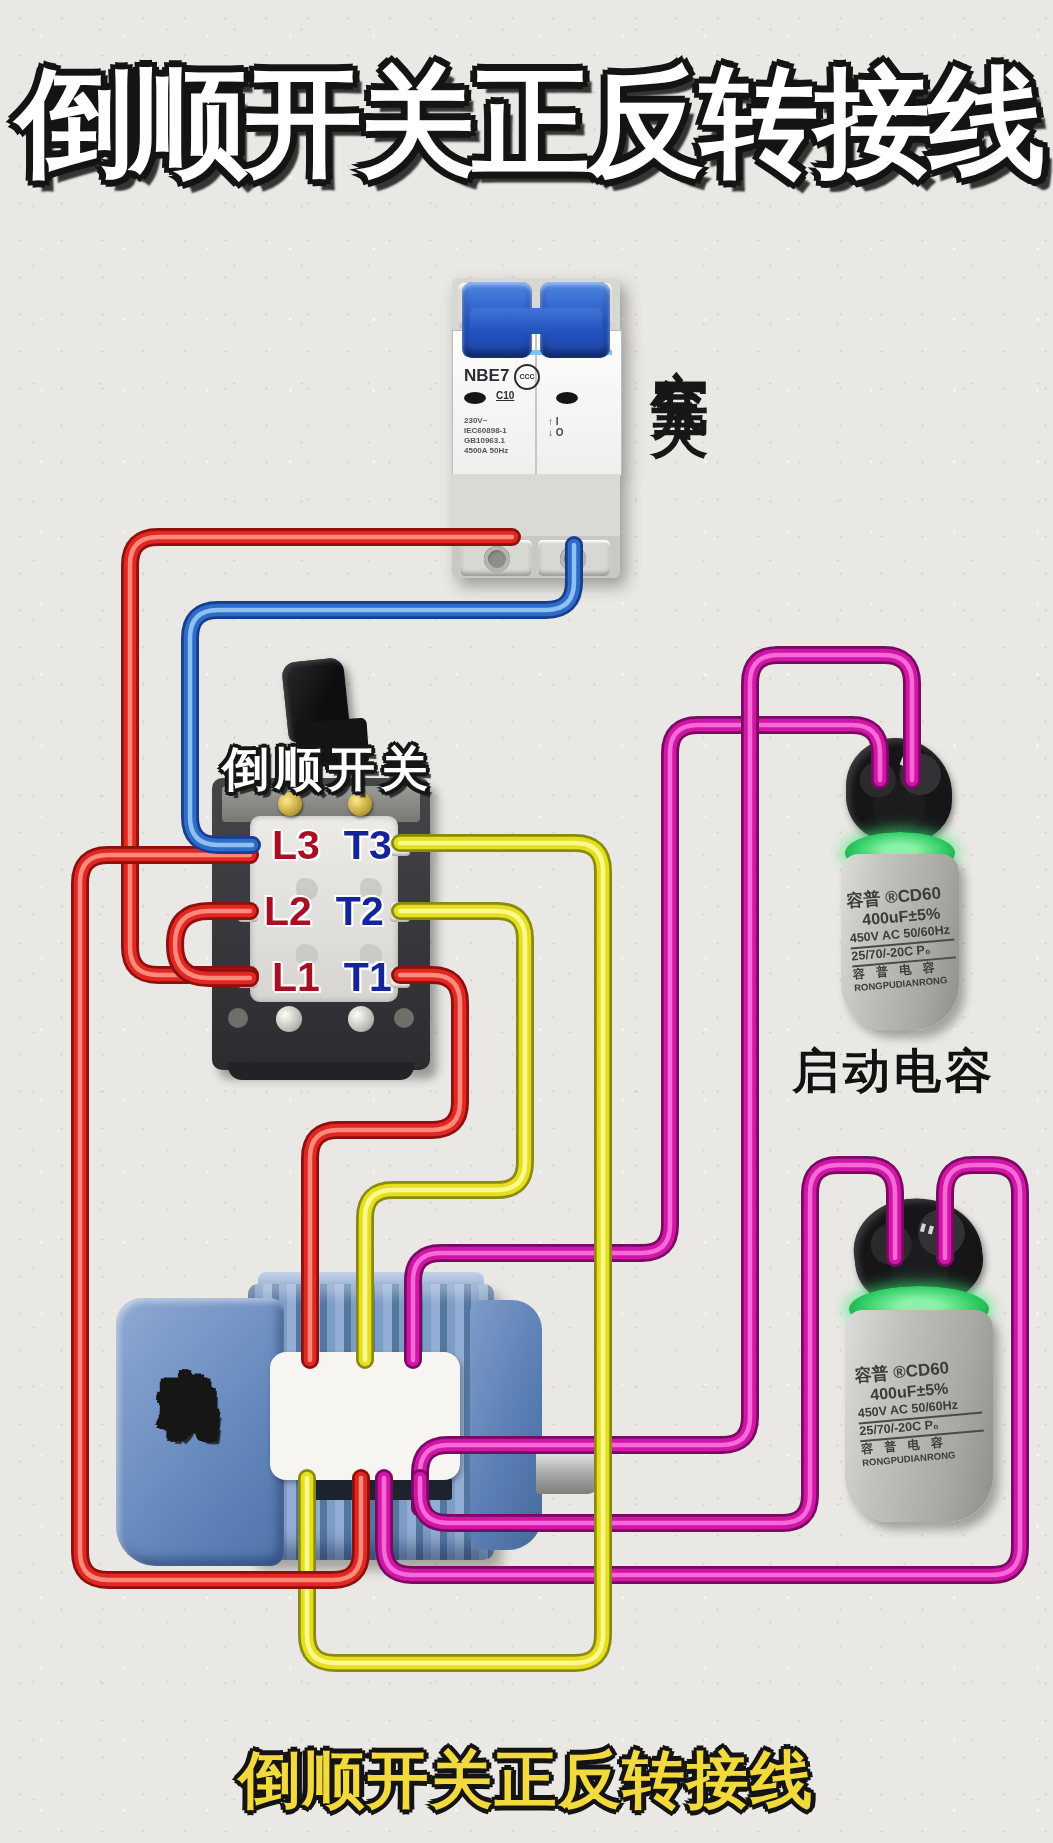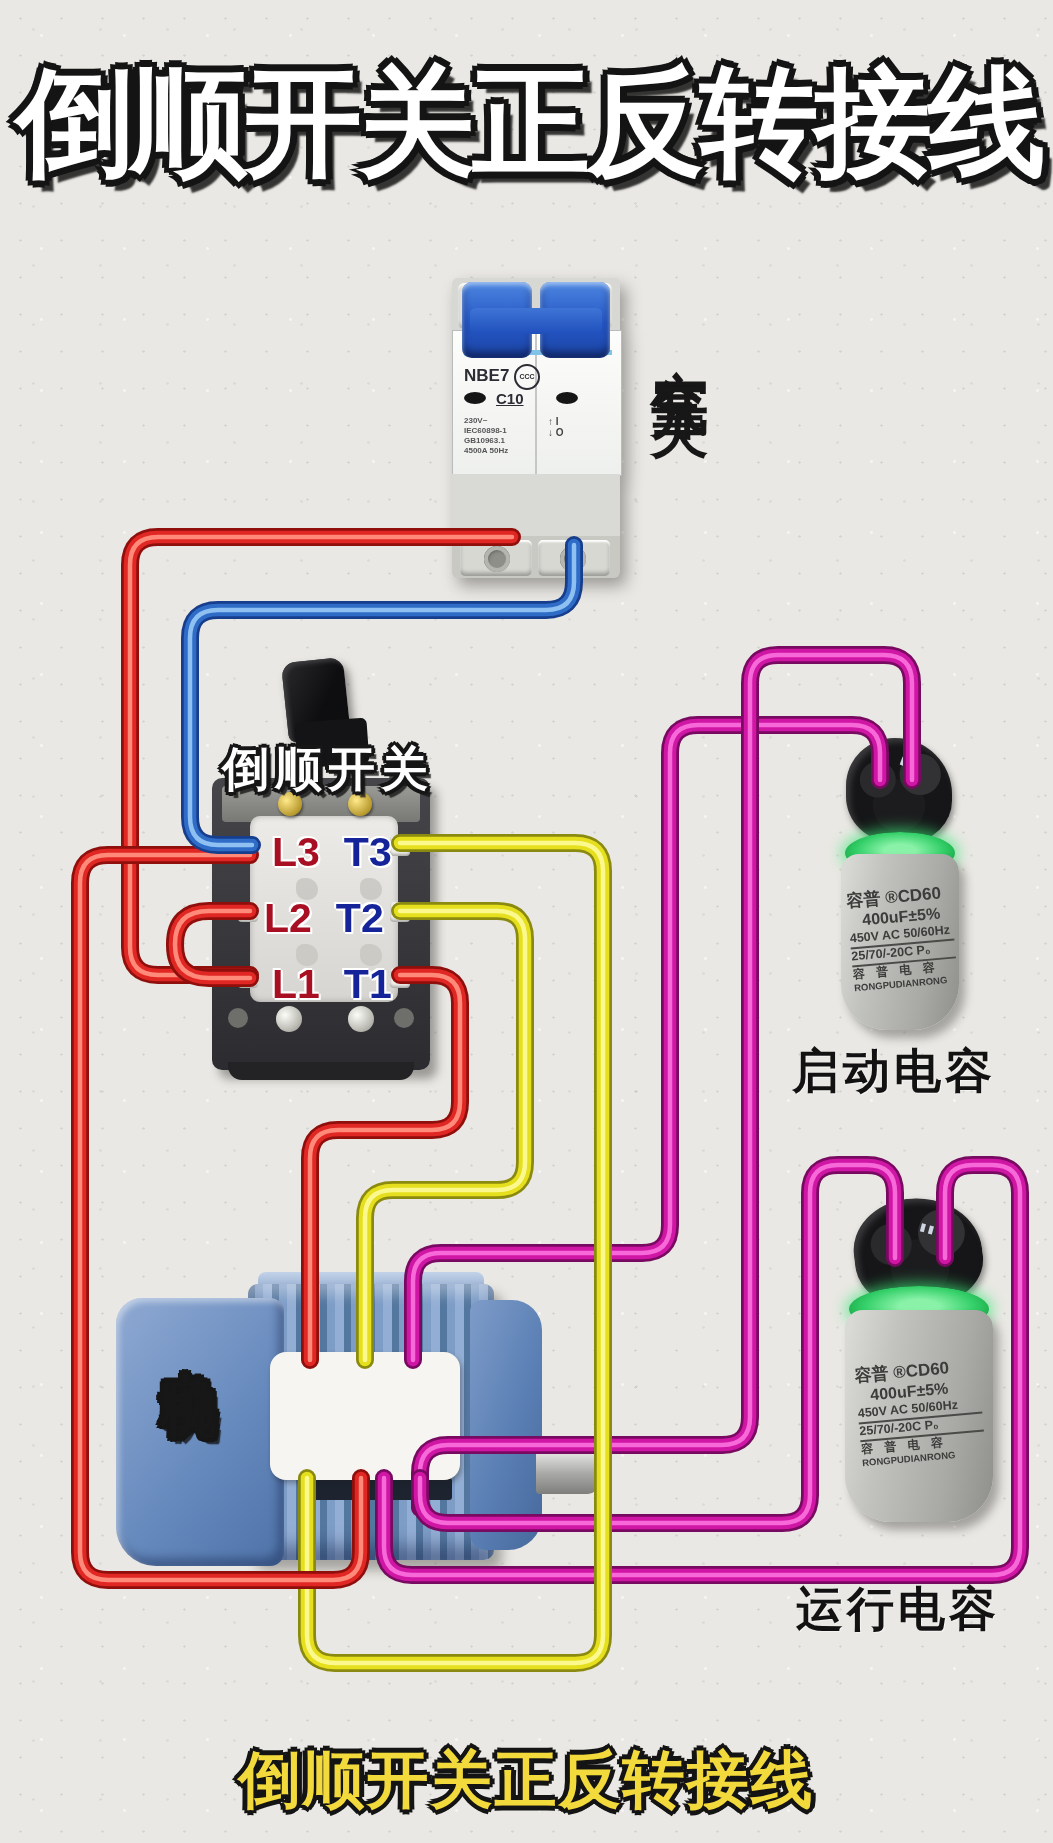--- a/index.html
+++ b/index.html
@@ -50,21 +50,21 @@
     box-shadow:0 0 0 5px #cfcfca, inset 2px 2px 3px #444;}
   .bk-body{left:0;top:52px;width:168px;height:144px;background:linear-gradient(#fdfdfb,#eef0ee);
     border:1px solid #b9bcba;}
   .bk-div{left:83px;top:52px;width:2px;height:144px;background:#c4c7c5;}
   .bk-chnt{left:10px;top:60px;font-size:21px;font-weight:900;font-style:italic;color:#2d7fbe;letter-spacing:0;}
   .bk-chntline{left:64px;top:72px;width:96px;height:5px;background:#7fc3e8;}
   .bk-nbe7{left:12px;top:88px;font-size:17px;font-weight:900;color:#2c2c34;}
   .bk-ccc{left:62px;top:86px;width:22px;height:22px;border:2px solid #2c2c34;border-radius:50%;
     font-size:7px;font-weight:900;color:#2c2c34;text-align:center;line-height:22px;}
   .bk-oval{width:22px;height:12px;border-radius:50%;background:#151515;}
-  .bk-c10{left:44px;top:112px;font-size:15px;font-weight:900;color:#2c2c34;text-decoration:underline;}
+  .bk-c10{left:44px;top:112px;font-size:10px;font-weight:900;color:#2c2c34;text-decoration:underline;}
   .bk-specs{left:12px;top:138px;font-size:8px;line-height:10px;color:#555;font-weight:700;}
   .bk-io{left:96px;top:138px;font-size:10px;color:#444;font-weight:700;line-height:11px;}
   .bk-toggles{left:0;top:196px;width:168px;height:84px;background:#d9d9d5;}
   .bk-handle{top:4px;width:70px;height:76px;background:linear-gradient(180deg,#4d86e0,#2455c4 55%,#1d47a8);
     border-radius:10px;box-shadow:inset 0 3px 4px #9ec0f2, inset 0 -6px 8px rgba(0,0,30,.5);}
   .bk-bar{left:18px;top:30px;width:132px;height:26px;background:linear-gradient(180deg,#3f74d6,#2050bc);
     border-radius:6px;}
   .bk-bot{left:0;top:258px;width:168px;height:42px;background:#c9c9c4;border-radius:0 0 6px 6px;}
   .bk-term{top:4px;width:72px;height:36px;background:#d8d8d3;border-radius:5px;
     box-shadow:inset 0 2px 2px #fff, inset 0 -3px 4px rgba(0,0,0,.3);}
@@ -79,21 +79,21 @@
     border-radius:10px;z-index:3;box-shadow:7px 9px 10px rgba(60,60,55,.45);}
   .sw-bracket{left:222px;top:786px;width:198px;height:36px;background:linear-gradient(#9a9a96,#787874);
     border-radius:4px;z-index:3;}
   .sw-screw{top:792px;width:24px;height:24px;border-radius:50%;z-index:4;
     background:radial-gradient(circle at 35% 35%,#ffe98a,#b89a2e 70%,#7a6418);
     box-shadow:1px 2px 3px rgba(0,0,0,.5);}
   .sw-panel{left:250px;top:816px;width:148px;height:186px;background:linear-gradient(#ecebe7,#d6d5d1);
     border-radius:10px;z-index:3;box-shadow:inset 0 0 6px rgba(0,0,0,.25);}
   .sw-nub{width:20px;height:20px;background:#f2f1ed;border-radius:4px;z-index:4;
     box-shadow:inset 0 -2px 3px rgba(0,0,0,.3);}
-  .sw-row{z-index:5;font-size:41px;font-weight:900;display:flex;gap:24px;margin-top:7px;}
+  .sw-row{z-index:5;font-size:41px;font-weight:900;display:flex;gap:24px;}
   .sw-l{color:#a90f22;text-shadow:-2px 0 #fff,2px 0 #fff,0 -2px #fff,0 2px #fff,2px 2px #fff,-2px -2px #fff;}
   .sw-t{color:#16249a;text-shadow:-2px 0 #fff,2px 0 #fff,0 -2px #fff,0 2px #fff,2px 2px #fff,-2px -2px #fff;}
   .sw-hand{width:22px;height:22px;background:#c9c8c3;border-radius:40% 60% 50% 50%;z-index:4;opacity:.9;}
   .sw-botscrew{top:1006px;width:26px;height:26px;border-radius:50%;z-index:4;
     background:radial-gradient(circle at 35% 35%,#fdfdf8,#b9b9b2 65%,#8c8c85);}
   .sw-sidedot{width:20px;height:20px;border-radius:50%;background:#6e6e6a;z-index:4;}
   .sw-foot{left:228px;top:1062px;width:186px;height:18px;background:#232325;border-radius:0 0 14px 14px;z-index:3;}
   
   .mot-body{left:248px;top:1284px;width:246px;height:276px;z-index:3;border-radius:10px;
     background:repeating-linear-gradient(90deg,#54779f 0 7px,#7d9cc6 7px 15px,#93aed4 15px 24px);
@@ -250,21 +250,20 @@
   <div class="abs cap-ring" style="left:849px;top:1286px;width:140px;height:46px"></div>
   <div class="abs cap-body" style="left:845px;top:1310px;width:148px;height:212px"></div>
   <div class="abs cap-text" style="left:858px;top:1360px;width:124px">
     <div class="l0">容普 ®CD60</div>
     <div class="l1">400uF±5%</div>
     <div class="l2">450V AC  50/60Hz</div>
     <div class="l3">25/70/-20C   P₀</div>
     <div class="l4">容 普 电 容</div>
     <div class="l5">RONGPUDIANRONG</div>
   </div>
-  <div class="abs cap-caption" style="left:796px;top:1578px">运行电容</div>
 
   <svg class="wires" width="1053" height="1843" viewBox="0 0 1053 1843">
     <defs>
       <path id="p-m1" d="M 880 780 L 880 753 Q 880 725 852 725 L 698 725 Q 670 725 670 753 L 670 1225 Q 670 1253 642 1253 L 441 1253 Q 413 1253 413 1281 L 413 1360"></path>
       <path id="p-m2" d="M 912 780 L 912 683 Q 912 655 884 655 L 778 655 Q 750 655 750 683 L 750 1417 Q 750 1445 722 1445 L 448 1445 Q 420 1445 420 1473 L 420 1508"></path>
       <path id="p-m3" d="M 420 1478 L 420 1495 Q 420 1523 448 1523 L 782 1523 Q 810 1523 810 1495 L 810 1193 Q 810 1165 838 1165 L 867 1165 Q 895 1165 895 1193 L 895 1258"></path>
       <path id="p-m4" d="M 384 1478 L 384 1547 Q 384 1575 412 1575 L 992 1575 Q 1020 1575 1020 1547 L 1020 1193 Q 1020 1165 992 1165 L 973 1165 Q 945 1165 945 1193 L 945 1258"></path>
       <path id="p-y1" d="M 400 843 L 575 843 Q 603 843 603 871 L 603 1635 Q 603 1663 575 1663 L 335 1663 Q 307 1663 307 1635 L 307 1478"></path>
       <path id="p-y2" d="M 400 911 L 497 911 Q 525 911 525 939 L 525 1162 Q 525 1190 497 1190 L 393 1190 Q 365 1190 365 1218 L 365 1360"></path>
       <path id="p-r1" d="M 512 537 L 158 537 Q 130 537 130 565 L 130 947 Q 130 975 158 975 L 250 975"></path>

